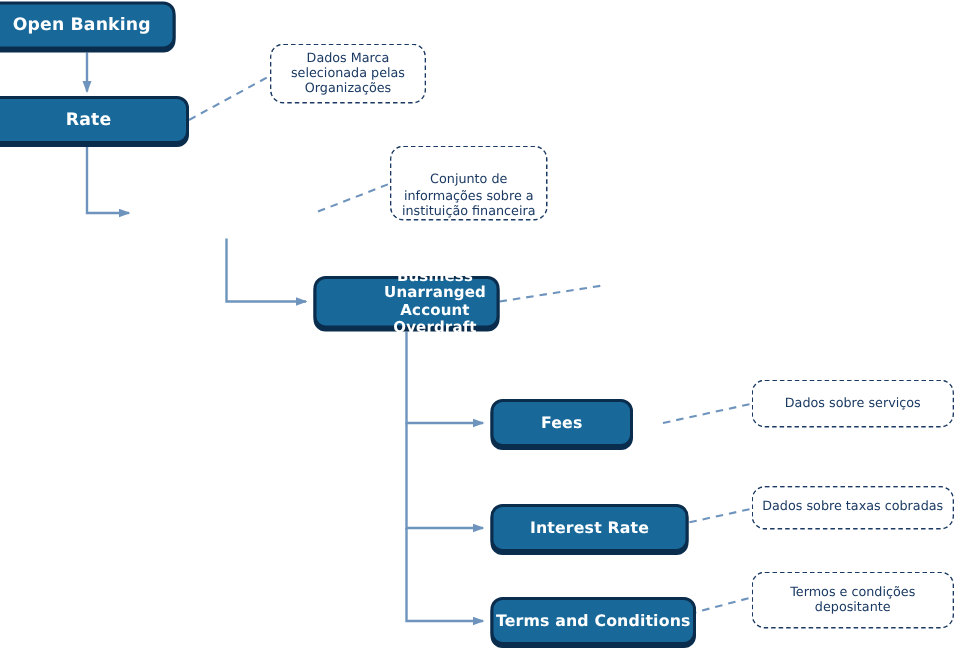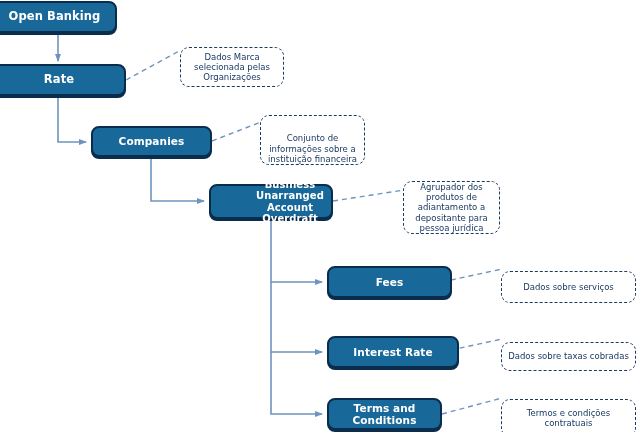--- a/index.html
+++ b/index.html
@@ -49,21 +49,20 @@
     background: #ffffff;
     border: 1px dashed #1b3a63;
     border-radius: 9px;
     color: #1b3a63;
     display: flex;
     align-items: center;
     justify-content: center;
     text-align: center;
     line-height: 1.2;
     z-index: 2;
-    margin-top: 18px;
   }
   .note span { display: block; width: 140%; }
 </style>
 </head>
 <body>
 
 <div id="canvas">
 
   <svg id="wires" viewBox="0 0 640 432">
     <defs>
@@ -91,58 +90,52 @@
   </svg>
 
   <div class="node" style="left:-8px;top:1px;width:125px;height:32px;font-size:11.5px;">
     <span>Open Banking</span>
   </div>
 
   <div class="node" style="left:-8px;top:64px;width:134px;height:32px;font-size:11.5px;">
     <span>Rate</span>
   </div>
 
-  <div class="node" style="left:91px;top:126px;width:121px;height:31px;font-size:10.5px;">
-    <span>Companies</span>
-  </div>
 
   <div class="node" style="left:209px;top:184px;width:124px;height:35px;font-size:10px;">
     <span style="white-space:pre-line;padding-left:38px;">Business Unarranged
 Account Overdraft</span>
   </div>
 
-  <div class="node" style="left:327px;top:266px;width:125px;height:32px;font-size:10.5px;">
+  <div class="node" style="left:327px;top:266px;width:95px;height:32px;font-size:10.5px;">
     <span>Fees</span>
   </div>
 
   <div class="node" style="left:327px;top:336px;width:132px;height:32px;font-size:10.5px;">
     <span>Interest Rate</span>
   </div>
 
-  <div class="node" style="left:327px;top:398px;width:115px;height:32px;font-size:10.5px;">
+  <div class="node" style="left:327px;top:398px;width:137px;height:32px;font-size:10.5px;">
     <span>Terms and Conditions</span>
   </div>
 
   <div class="note" style="left:180px;top:29px;width:104px;height:40px;font-size:8.5px;">
     <span>Dados Marca selecionada pelas Organizações</span>
   </div>
 
   <div class="note" style="left:260px;top:97px;width:105px;height:50px;font-size:8.5px;align-items:flex-end;">
     <span>Conjunto de informações sobre a instituição financeira</span>
   </div>
 
-  <div class="note" style="left:403px;top:163px;width:97px;height:53px;font-size:8.5px;">
-    <span>Agrupador dos produtos de adiantamento a depositante para pessoa jurídica</span>
-  </div>
 
   <div class="note" style="left:501px;top:253px;width:135px;height:32px;font-size:8.5px;">
     <span style="width:100%;">Dados sobre serviços</span>
   </div>
 
   <div class="note" style="left:501px;top:324px;width:135px;height:29px;font-size:8.5px;justify-content:flex-end;">
     <span style="width:112%;white-space:nowrap;">Dados sobre taxas cobradas</span>
   </div>
 
   <div class="note" style="left:501px;top:381px;width:135px;height:38px;font-size:8.5px;">
-    <span style="width:100%;">Termos e condições contratuais</span>
+    <span style="width:100%;">Termos e condições depositante</span>
   </div>
 
 </div>
 
 </body></html>

